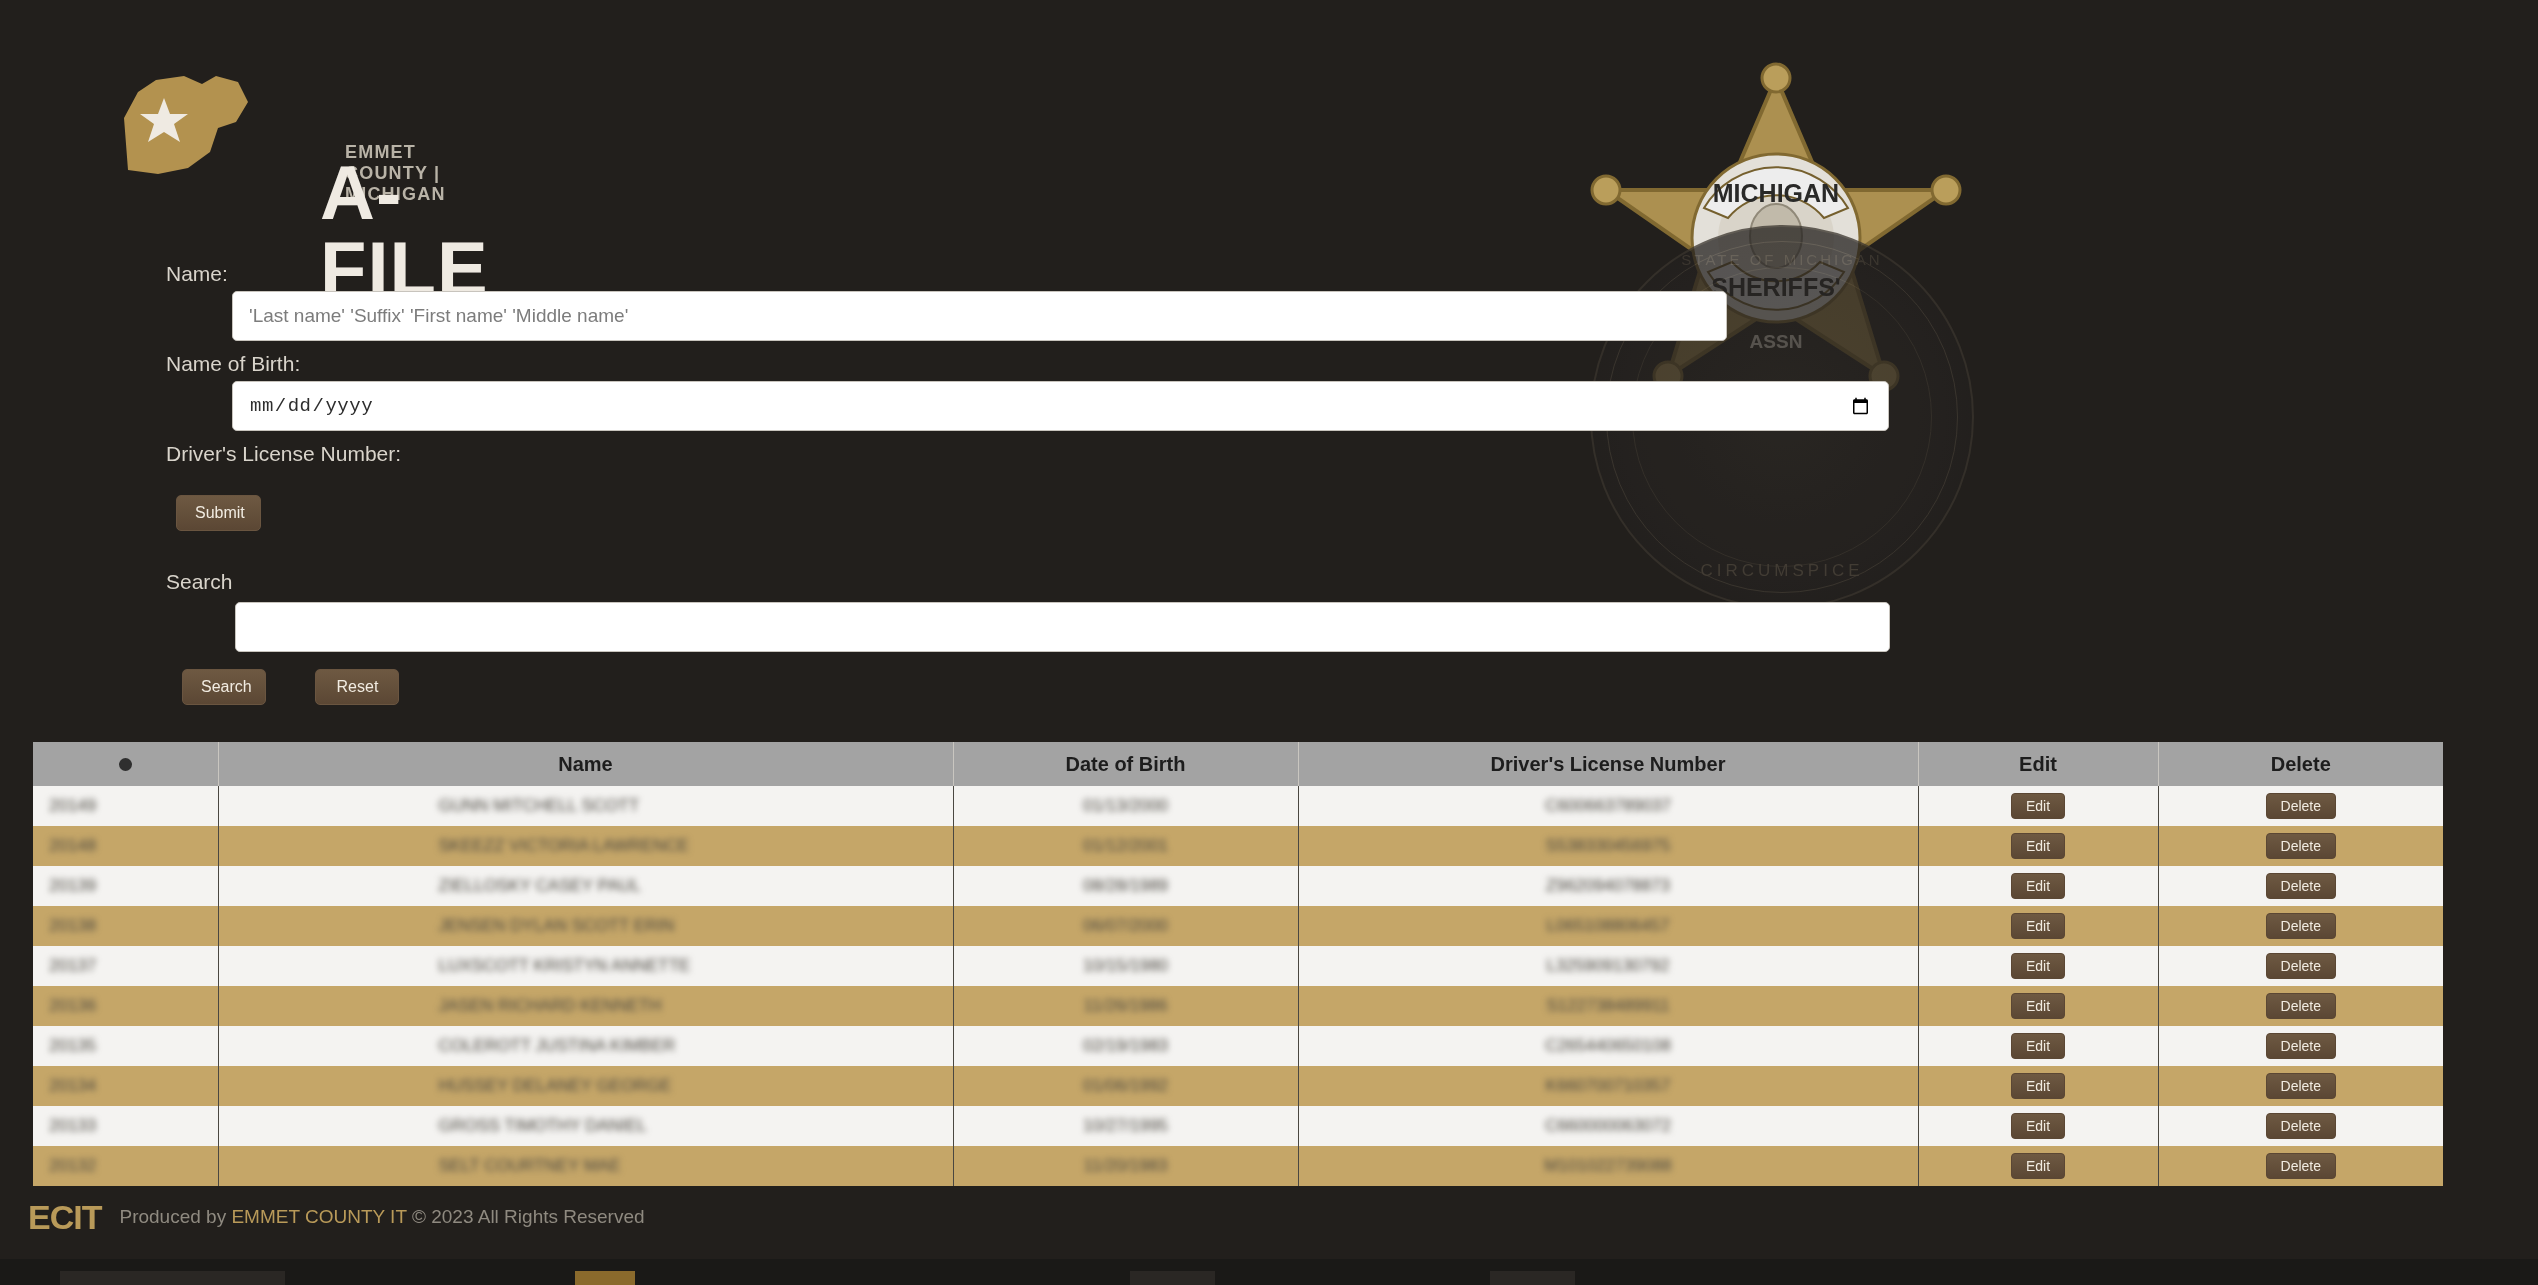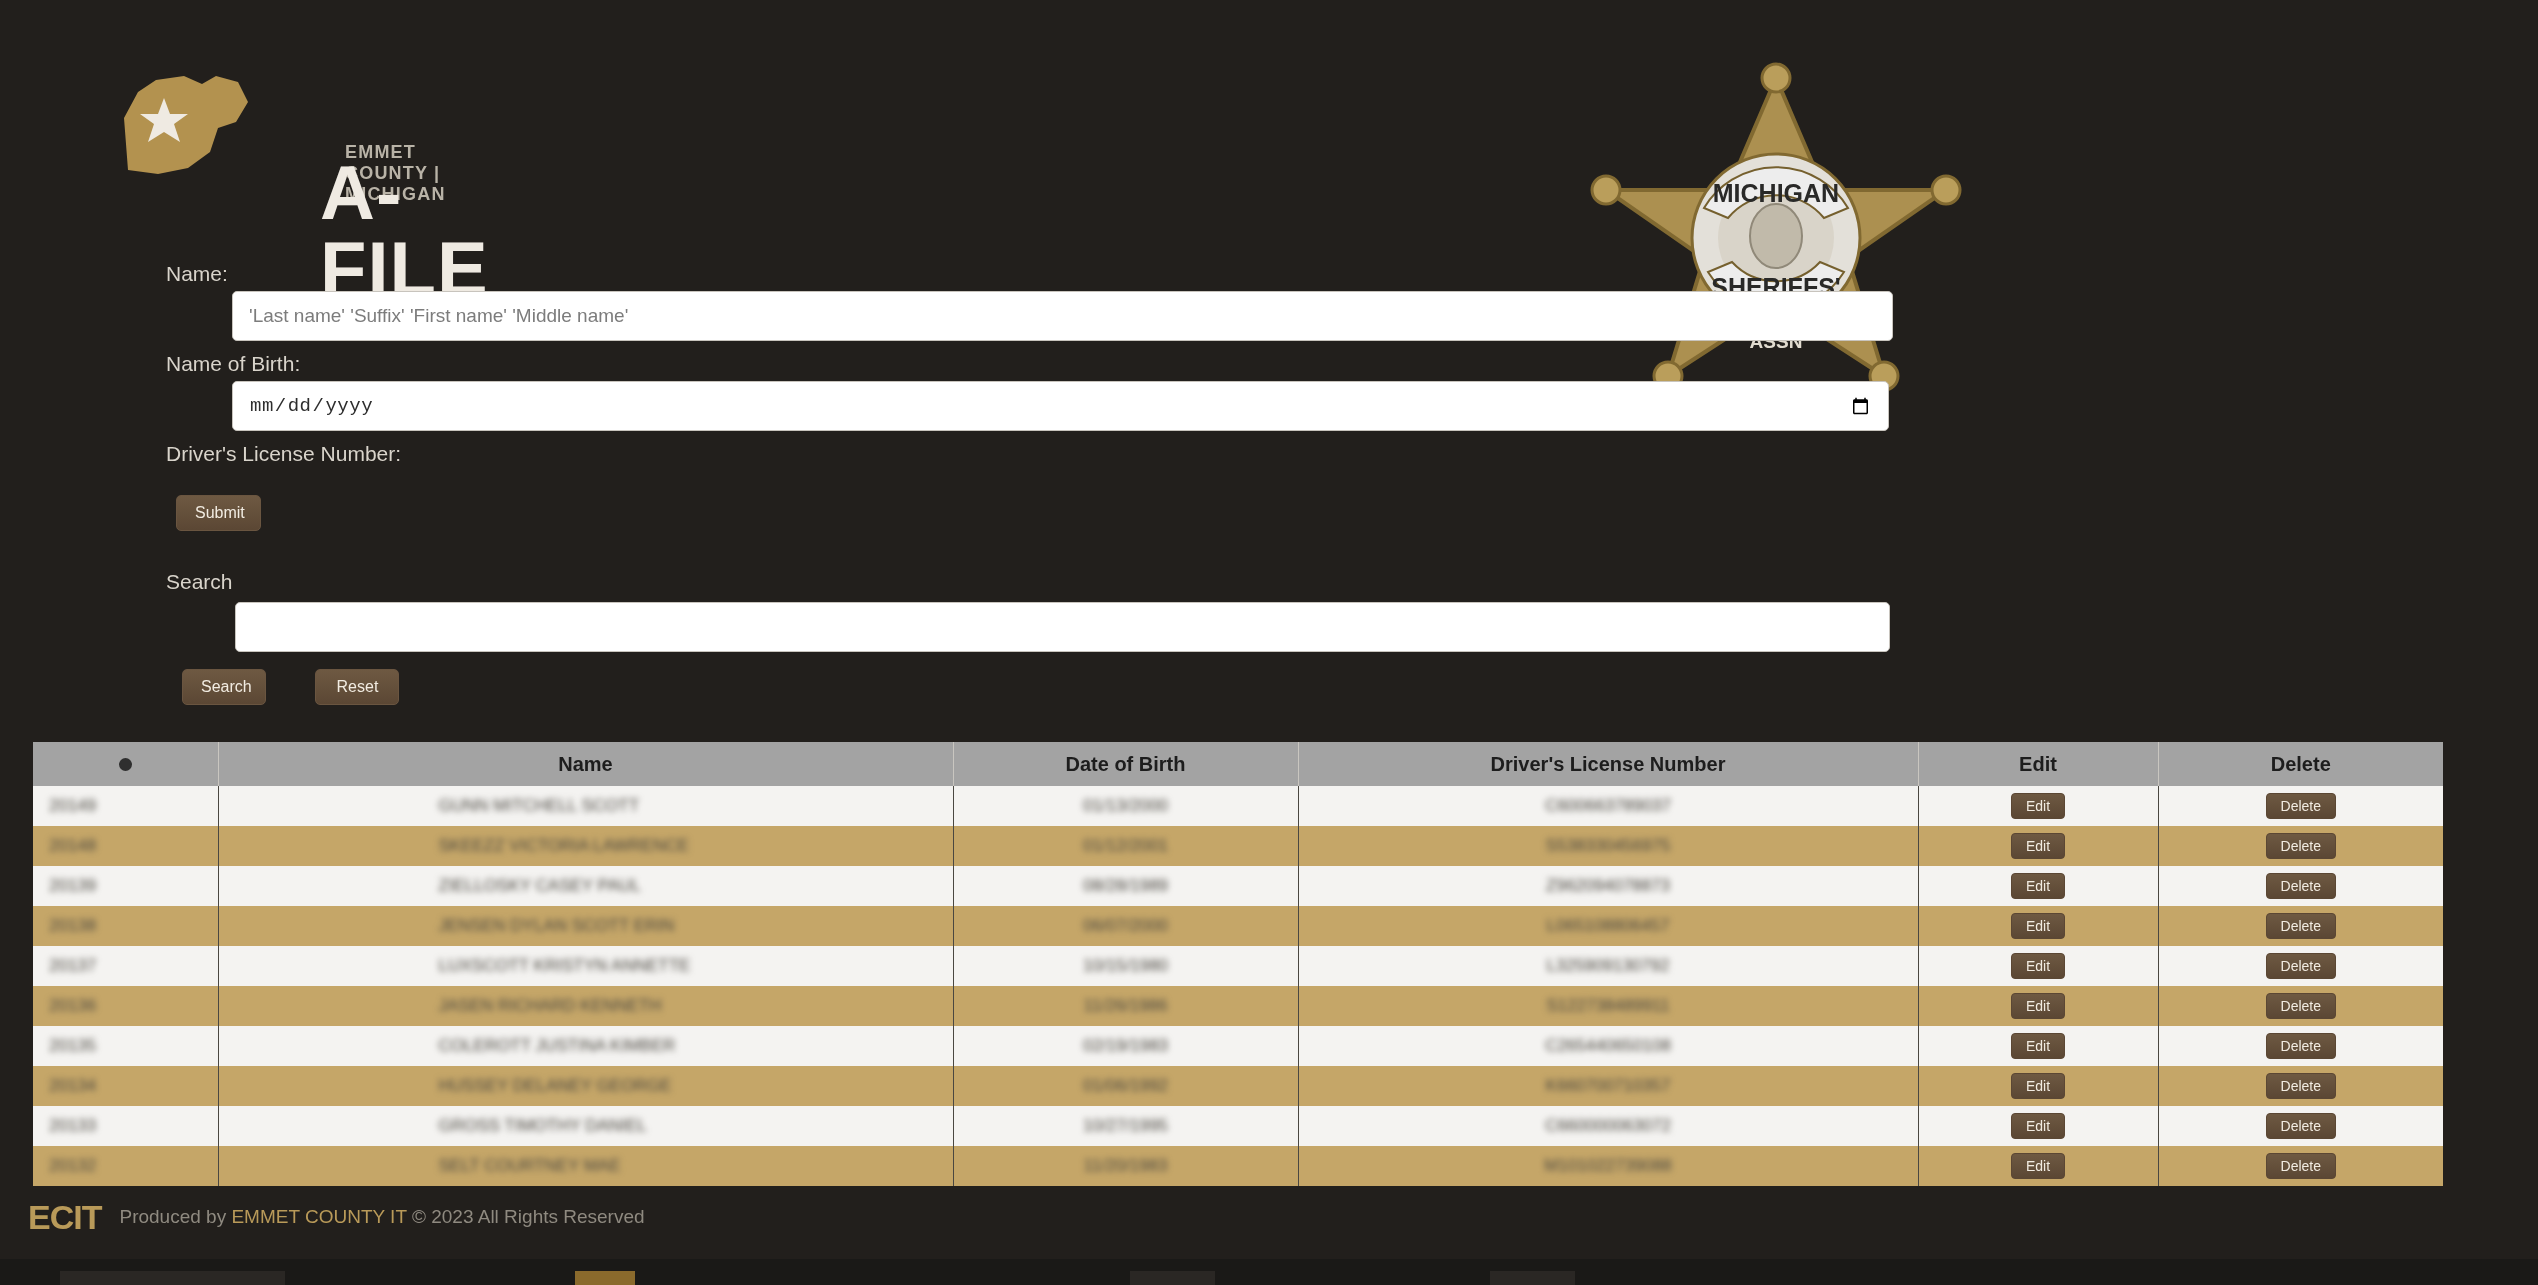--- a/index.html
+++ b/index.html
@@ -120,21 +120,21 @@
     color: #d9d4cb;
     font-size: 21px;
     margin-left: 166px;
     margin-bottom: 5px;
     display: block;
   }
   .input-row { margin-bottom: 11px; }
   .text-input {
     display: block;
     margin-left: 232px;
-    width: 1661px;
+    width: 1495px;
     height: 50px;
     border: 1px solid #c8c4bd;
     border-radius: 5px;
     background: #ffffff;
     font-size: 19px;
     color: #3a3a3a;
     padding: 0 16px;
     box-sizing: border-box;
     font-family: "Liberation Sans", sans-serif;
   }
@@ -312,20 +312,26 @@
           <path d="M138 148 A84 84 0 0 1 282 148 L258 158 A62 62 0 0 0 162 158 Z" fill="#ffffff" stroke="#7d6630" stroke-width="2"></path>
           <text x="210" y="142" font-size="25" font-family="Liberation Sans, sans-serif" font-weight="bold" text-anchor="middle" fill="#2a2a2a">MICHIGAN</text>
           <path d="M142 212 A80 80 0 0 0 278 212 L254 202 A60 60 0 0 1 166 202 Z" fill="#ffffff" stroke="#7d6630" stroke-width="2"></path>
           <text x="210" y="236" font-size="25" font-family="Liberation Sans, sans-serif" font-weight="bold" text-anchor="middle" fill="#2a2a2a">SHERIFFS'</text>
           <text x="210" y="288" font-size="19" font-family="Liberation Sans, sans-serif" font-weight="bold" text-anchor="middle" fill="#f2ecdf">ASSN</text>
           <ellipse cx="210" cy="176" rx="26" ry="32" fill="#cfc8b7" stroke="#9a9281" stroke-width="2"></ellipse>
         </g>
       </svg>
     </div>
 
+    <div class="seal-ghost">
+      <div class="ring-text"></div>
+      <div class="ring-text2"></div>
+      <div class="toptext">STATE OF MICHIGAN</div>
+      <div class="circumspice">CIRCUMSPICE</div>
+    </div>
   </div>
 
   <div class="form-area">
 
     <div class="input-row">
       <label class="field-label">Name:</label>
       <input class="text-input" type="text" placeholder="'Last name' 'Suffix' 'First name' 'Middle name'" style="">
     </div>
 
     <div class="input-row">

